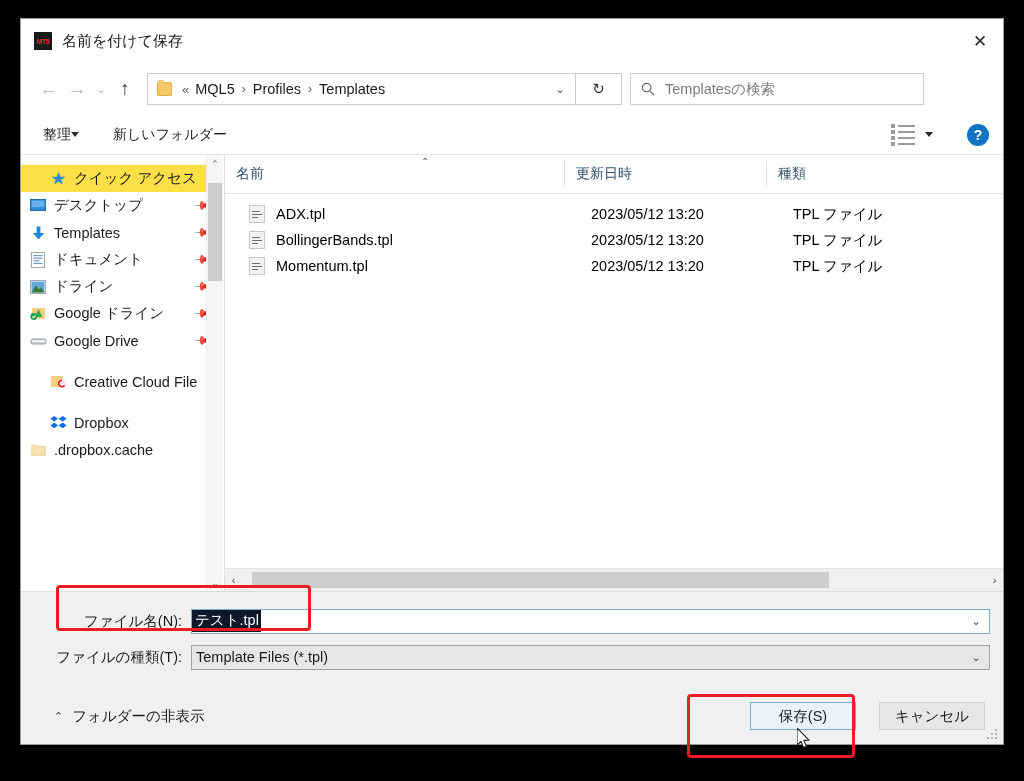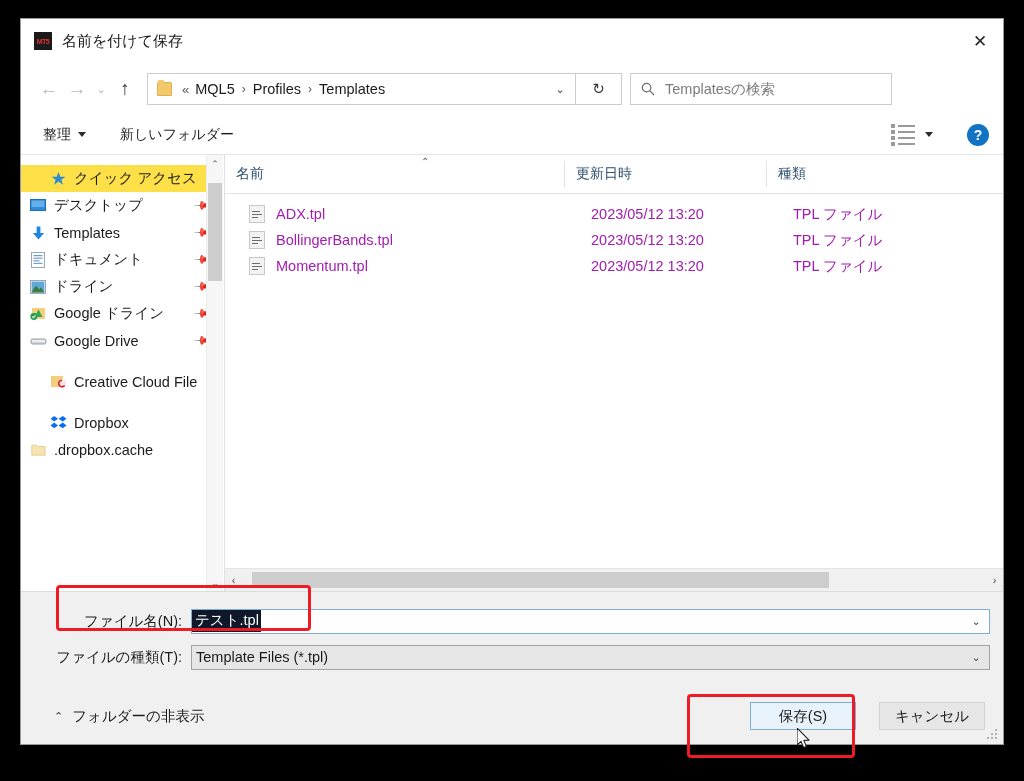--- a/index.html
+++ b/index.html
@@ -103,21 +103,21 @@
   .refresh-btn{
     width:46px;height:32px;
     margin-left:0px;
     display:flex;align-items:center;justify-content:center;
     border:1px solid #cccccc;border-left:none;
     color:#3a3a3a;font-size:15px;
     background:#fff;
     box-sizing:border-box;
   }
   .search-box{
-    width:262px;height:32px;
+    width:294px;height:32px;
     margin-left:8px;
     border:1px solid #cccccc;
     background:#fff;
     display:flex;align-items:center;
     box-sizing:border-box;
   }
   .search-icon{
     width:34px;display:flex;align-items:center;justify-content:center;
     color:#6a6a6a;font-size:14px;
   }
@@ -126,21 +126,21 @@
   .toolbar{
     height:40px;min-height:40px;
     display:flex;align-items:center;
     padding:0 14px 0 22px;
     box-sizing:border-box;
     border-bottom:1px solid #e6e6e6;
     background:#ffffff;
   }
   .tb-item{
     font-size:14px;color:#1f1f1f;
-    display:flex;align-items:center;gap:7px;
+    display:flex;align-items:center;
     margin-right:34px;
   }
   .caret{
     width:0;height:0;
     border-left:4px solid transparent;
     border-right:4px solid transparent;
     border-top:5px solid #2b2b2b;
   }
   .tb-spacer{flex:1 1 auto;}
   .view-icon{
@@ -232,21 +232,21 @@
     border-left:1px solid #e2e2e2;
   }
   .col.first{border-left:none;}
   .sort-arrow{
     position:absolute;left:196px;top:1px;
     color:#5a5a5a;font-size:10px;
   }
   .rows{flex:1 1 auto;overflow:hidden;padding-top:7px;}
   .frow{
     height:26px;display:flex;align-items:center;
-    font-size:14.5px;color:#a21caf;
+    font-size:14.5px;color:#000000;
   }
   .ficon{
     width:16px;height:18px;
     margin-left:24px;margin-right:11px;
     background:#f2f2f2;border:1px solid #c8c8c8;
     flex:0 0 auto;
     display:flex;flex-direction:column;justify-content:center;
     gap:2px;padding:1px 2px;box-sizing:border-box;
   }
   .ficon i{display:block;height:1px;background:#6d6d6d;}

